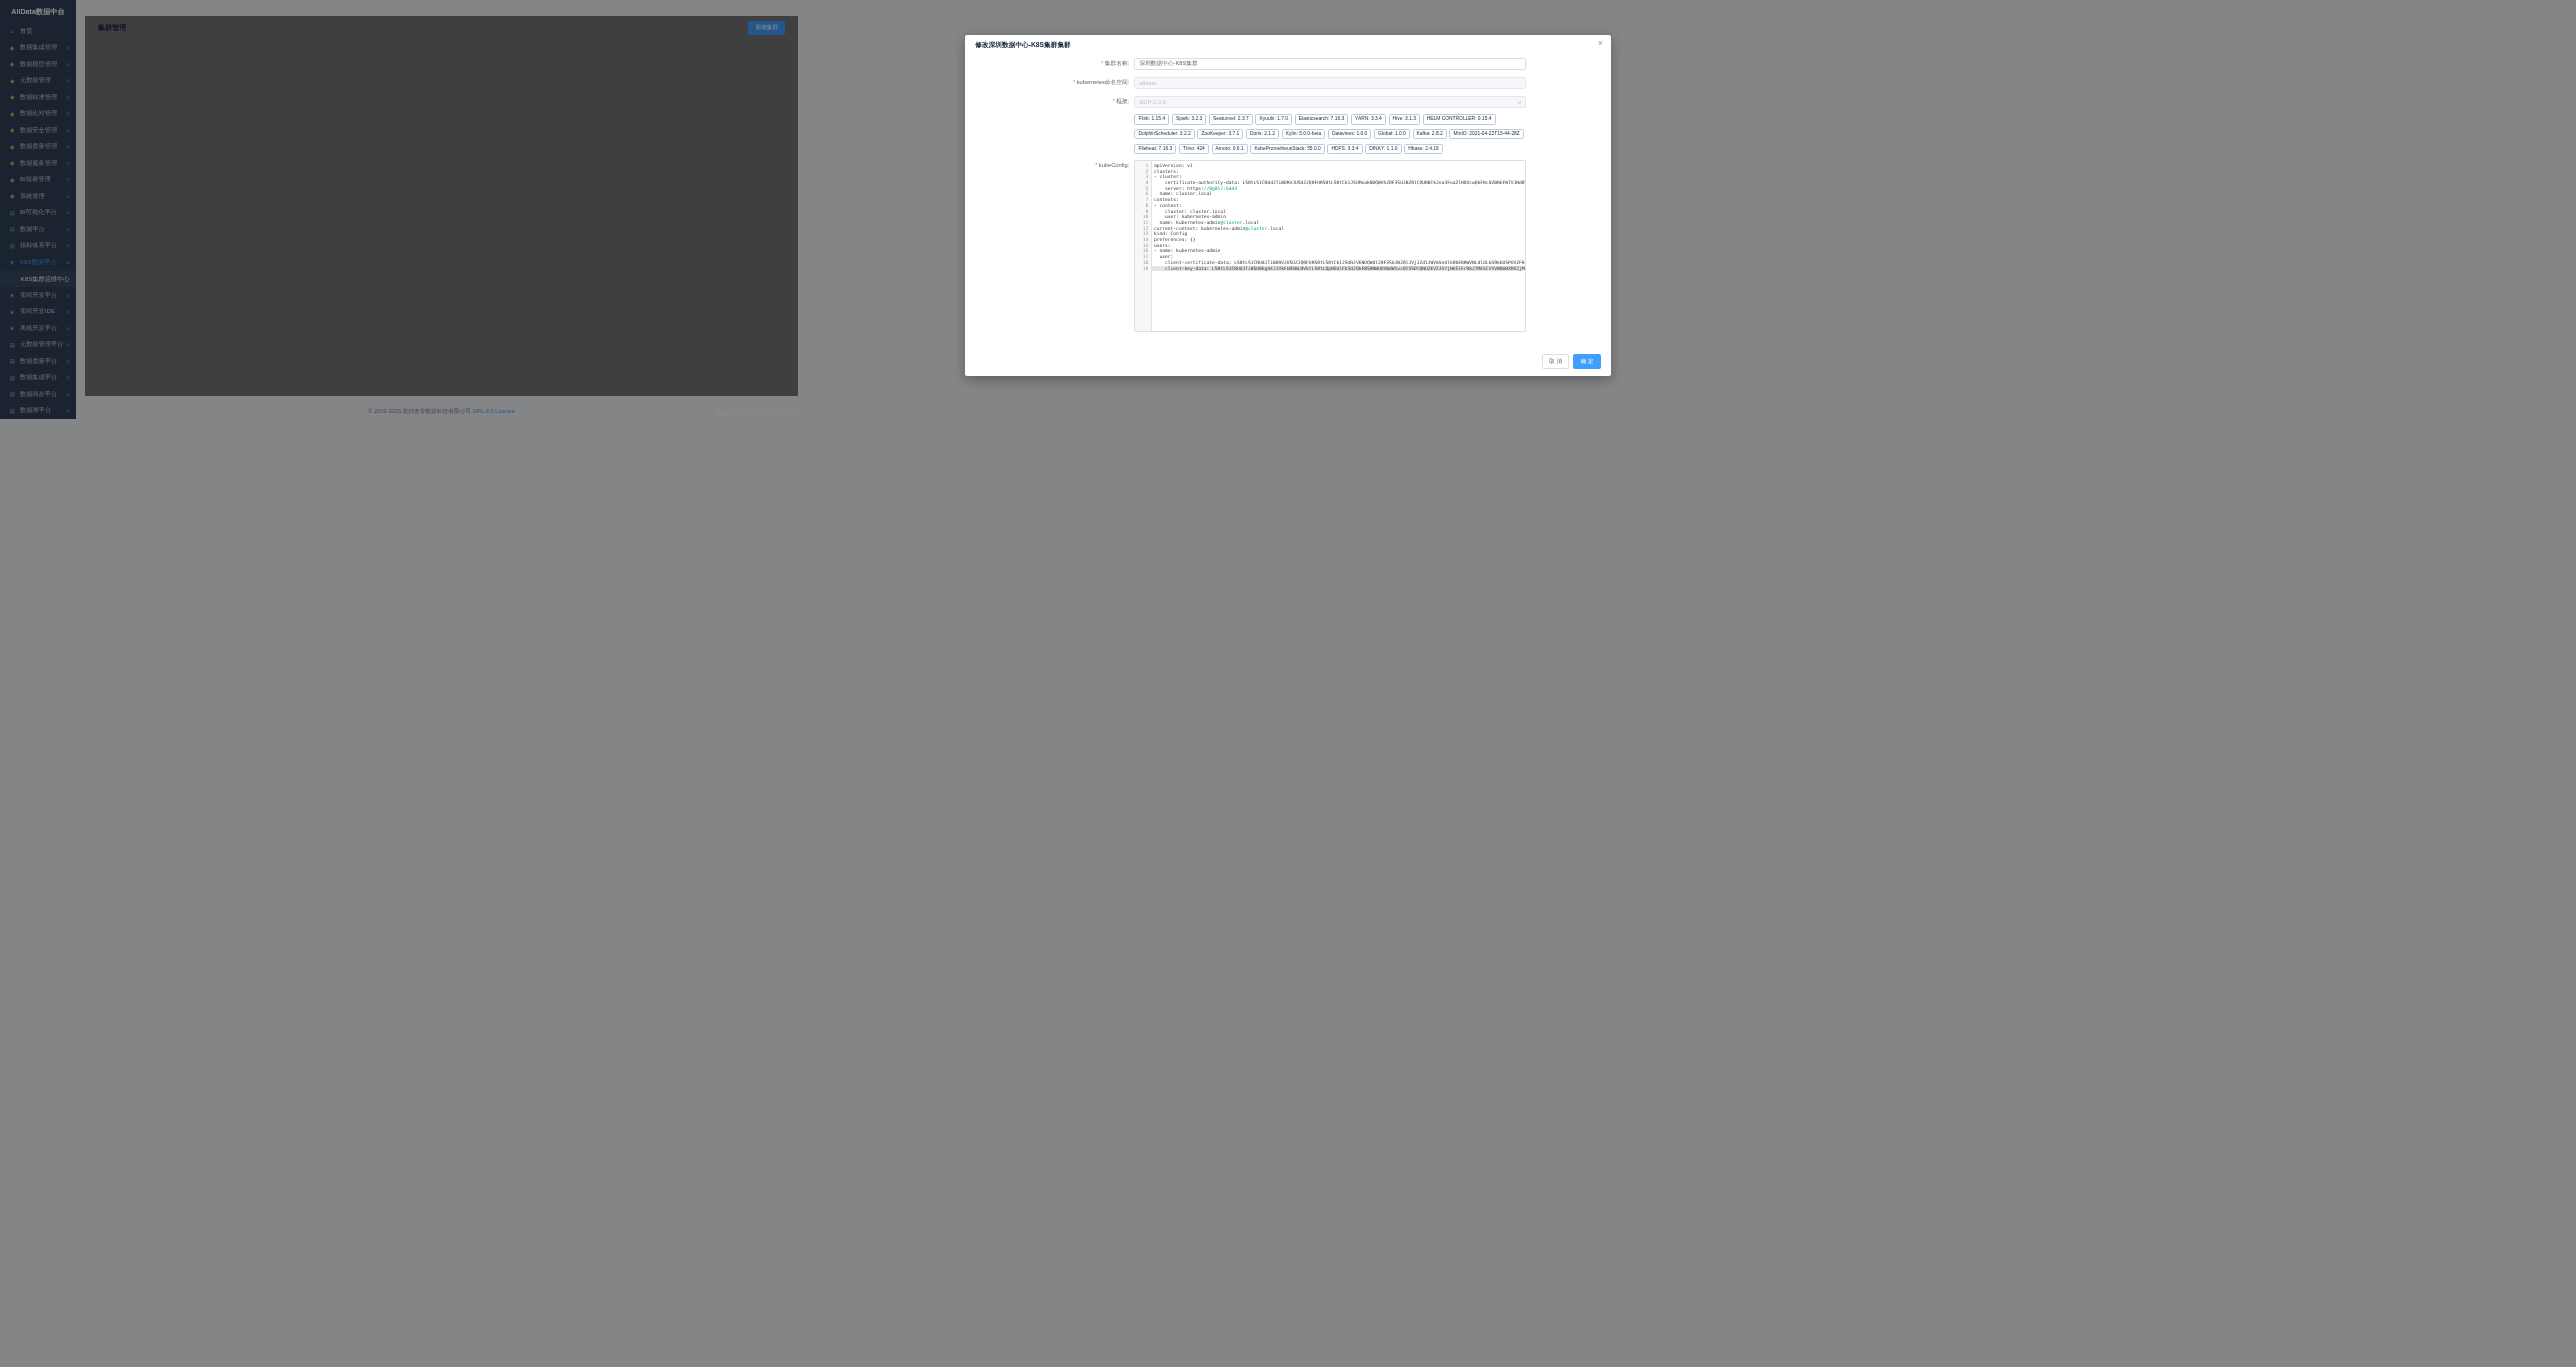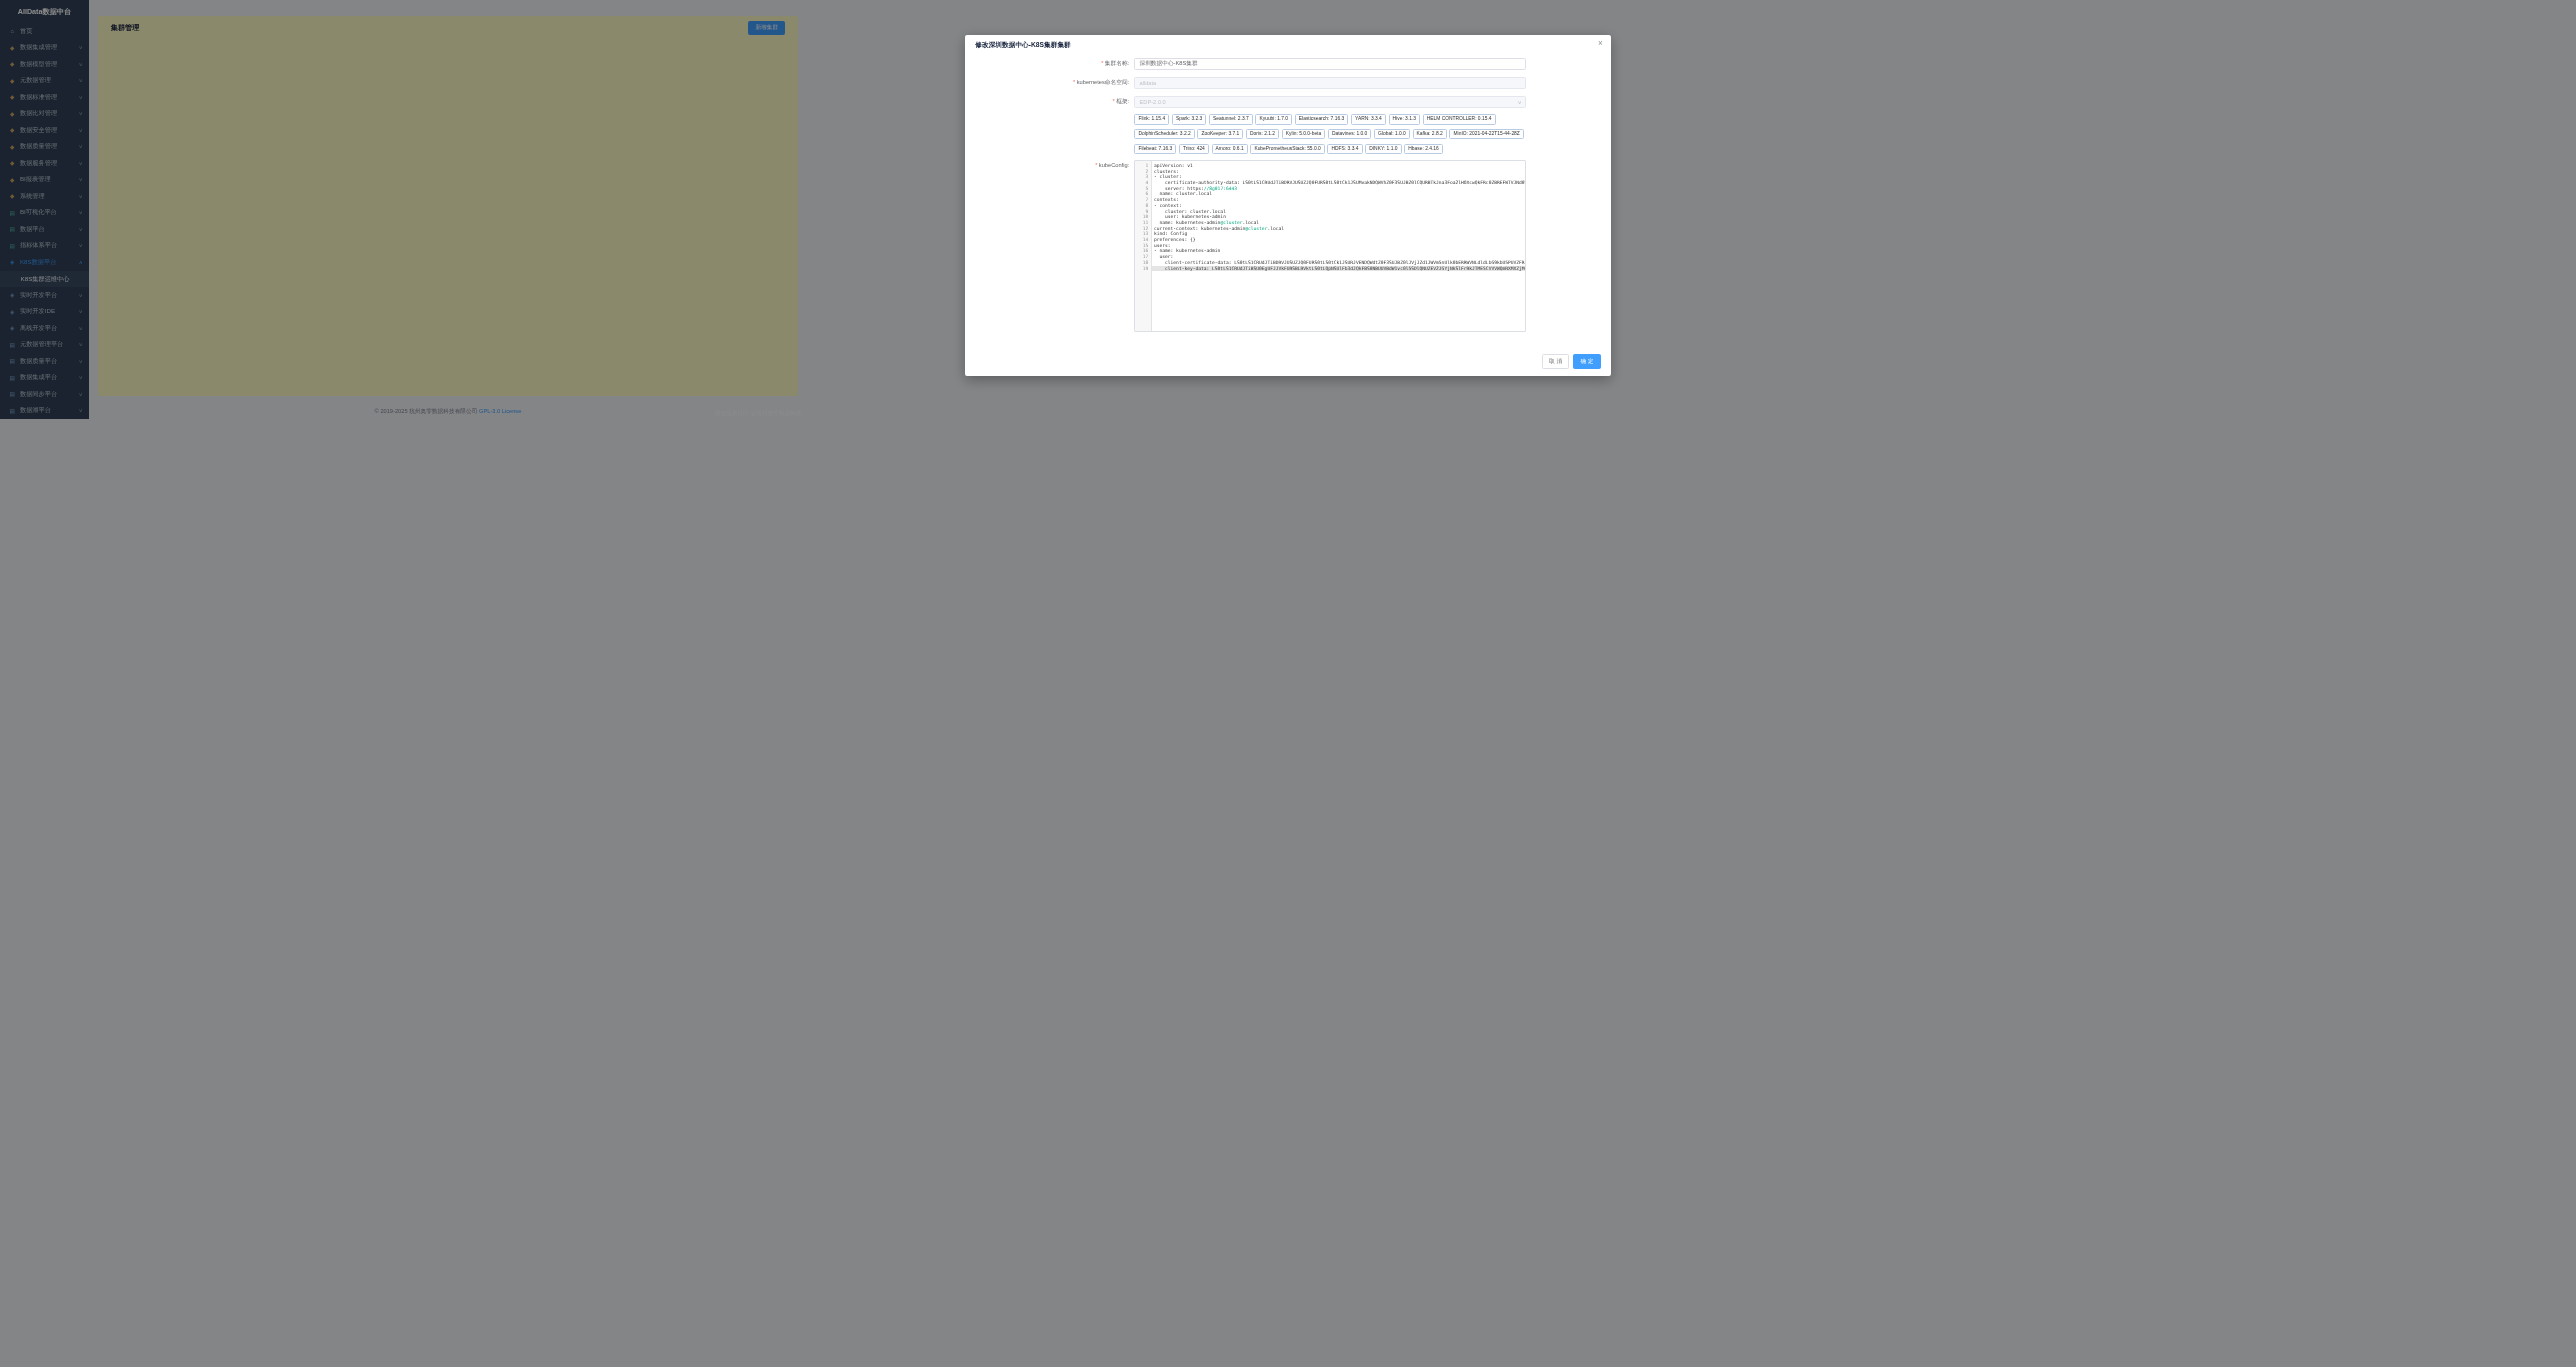--- a/index.html
+++ b/index.html
@@ -2,36 +2,36 @@
 <html style="font-size:8.2px"><head>
 <meta charset="utf-8">
 <style>
   * { margin:0; padding:0; box-sizing:border-box; }
   html,body { width:807px; height:419px; overflow:hidden; }
   body { font-family:"Liberation Sans","DejaVu Sans",sans-serif; background:#f0f2f5; font-size:6.2px; color:#333; }
 
   .app { display:flex; width:100%; height:100%; }
 
   
-  .sidebar { width:89px; height:100%; background:#304156; flex-shrink:0; display:flex; flex-direction:column; }
+  .sidebar { width:76px; height:100%; background:#304156; flex-shrink:0; display:flex; flex-direction:column; }
   .sidebar-title { height:23px; line-height:23px; text-align:center; color:#ffffff; font-size:7.2px; font-weight:bold; white-space:nowrap; }
   .menu { flex:1; overflow:hidden; }
   .menu-item { height:16.5px; display:flex; align-items:center; padding:0 6.2px 0 8.2px; color:#bfcbd9; font-size:6.2px; cursor:pointer; white-space:nowrap; }
   .mi-icon { width:8.2px; margin-right:3.6px; font-size:5.7px; text-align:center; flex-shrink:0; }
   .ic-plain { color:#b8c4ce; } .ic-gold { color:#c8a465; } .ic-teal { color:#4db3a4; } .ic-blue { color:#7aa4cc; }
   .mi-label { flex:1; overflow:hidden; }
   .mi-arrow { font-size:4.6px; color:#8a99ab; transform:scale(1.3,1); }
   .menu-item.active { color:#409eff; }
   .menu-item.active .mi-icon, .menu-item.active .mi-arrow { color:#409eff; }
   .submenu-item { height:16.5px; line-height:16.5px; background:#1f2d3d; color:#bfcbd9; padding-left:20.6px; font-size:6.2px; cursor:pointer; white-space:nowrap; }
   .submenu-item.selected { background:#3a4b63; color:#f0f4f9; }
 
   
   .content { flex:1; position:relative; height:100%; }
-  .page-card { background:#fef9c3; margin:15.5px 9.3px 0; height:380px; border-radius:1px; padding:5.2px 12.4px; }
+  .page-card { background:#737373; margin:15.5px 9.3px 0; height:380px; border-radius:1px; padding:5.2px 12.4px; }
   .page-header { display:flex; justify-content:space-between; align-items:center; }
   .page-title { font-size:7.2px; font-weight:bold; color:#17233d; }
   .btn { font-size:5.7px; border-radius:1.5px; padding:2.6px 6.2px; cursor:pointer; font-family:inherit; line-height:7.2px; }
   .btn.primary { background:#409eff; border:0.5px solid #409eff; color:#fff; }
   .btn.default { background:#fff; border:0.5px solid #dcdfe6; color:#606266; }
   .page-footer { position:absolute; bottom:3.1px; width:100%; text-align:center; font-size:5.7px; color:#808695; }
   .license-link { color:#409eff; text-decoration:none; cursor:pointer; }
   .watermark { position:absolute; right:5.2px; bottom:1px; font-size:5.7px; color:rgba(255,255,255,.85); }
 
   

